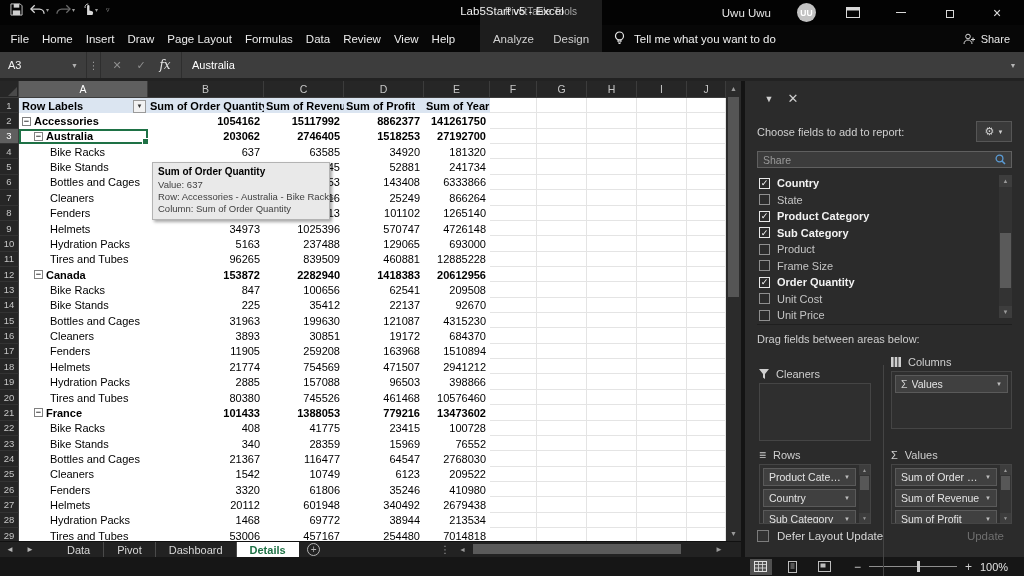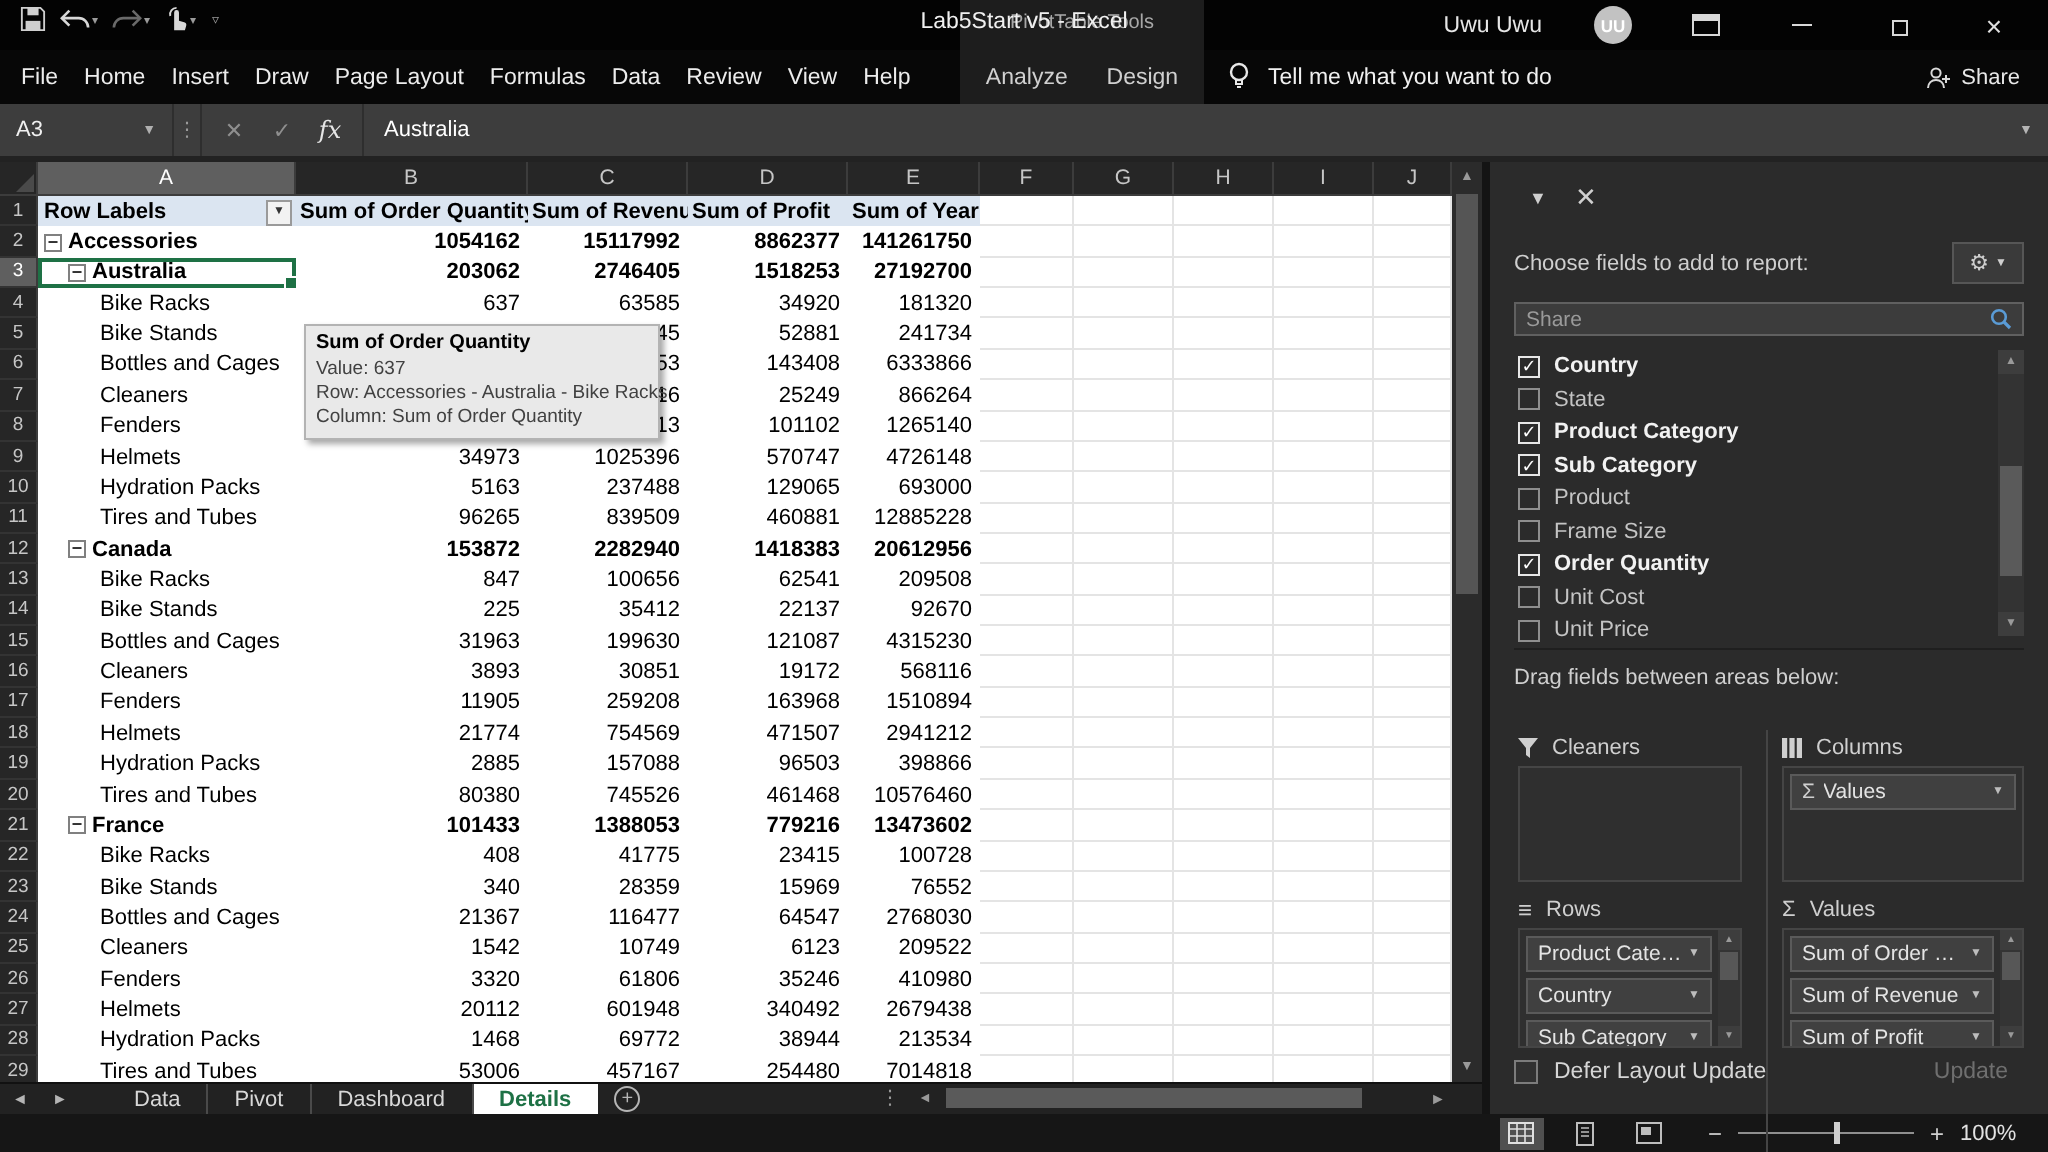--- a/index.html
+++ b/index.html
@@ -128,21 +128,21 @@
   .flabel { font-size:11px; color:#c4c4c4; }
   .fitem.on .flabel { font-weight:bold; color:#f2f2f2; }
   #flist-sb { position:absolute; right:0; top:0; width:13px; height:143px; background:#333; }
   #flist-sb .sbtn { width:13px; height:12px; background:#3d3d3d; font-size:6px; }
   #flist-thumb { position:absolute; left:1px; top:58px; width:11px; height:55px; background:#5a5a5a; }
   #flist-sb .down { position:absolute; bottom:0; }
   #drag-hint { left:12px; top:252px; width:255px; font-size:11px; color:#cfcfcf; }
   .area-head { display:flex; align-items:center; gap:7px; font-size:11px; color:#cfcfcf; height:18px; }
   .area-box { background:#2f2f2f; border:1px solid #454545; overflow:hidden; position:relative; }
   #area-filters { left:14px; top:284px; width:112px; }
-  #area-columns { left:146px; top:284px; width:121px; }
+  #area-columns { left:146px; top:272px; width:121px; }
   #area-rows { left:14px; top:365px; width:112px; }
   #area-values { left:146px; top:365px; width:121px; }
   .area-sep-v { left:138px; top:284px; width:1px; height:243px; background:#454545; }
   .fbox { height:58px; }
   .rbox { height:60px; }
   .pill { height:18px; background:#404040; border:1px solid #5a5a5a; display:flex; align-items:center; margin:3px 3px 0 3px;
     padding:0 5px; font-size:10.5px; color:#e4e4e4; white-space:nowrap; overflow:hidden; }
   .pill .pv { flex:1; overflow:hidden; text-overflow:ellipsis; }
   .pill .pd { font-size:6px; color:#bdbdbd; margin-left:3px; }
   .pill .psig { margin-right:4px; color:#cfcfcf; }
@@ -514,21 +514,21 @@
           <div class="cell empty" style="width: 39px;"></div>
         </div>
         <div class="grow">
           <div class="rnum">16</div>
           <div class="cell lbl lvl2" style="width: 129px;">
             <span>Cleaners</span>
           </div>
           <div class="cell num" style="width: 116px;">3893</div>
           <div class="cell num" style="width: 80px;">30851</div>
           <div class="cell num" style="width: 80px;">19172</div>
-          <div class="cell num" style="width: 66px;">568116</div>
+          <div class="cell num" style="width: 66px;">684370</div>
           <div class="cell empty" style="width: 47px;"></div>
           <div class="cell empty" style="width: 50px;"></div>
           <div class="cell empty" style="width: 50px;"></div>
           <div class="cell empty" style="width: 50px;"></div>
           <div class="cell empty" style="width: 39px;"></div>
         </div>
         <div class="grow">
           <div class="rnum">17</div>
           <div class="cell lbl lvl2" style="width: 129px;">
             <span>Fenders</span>

